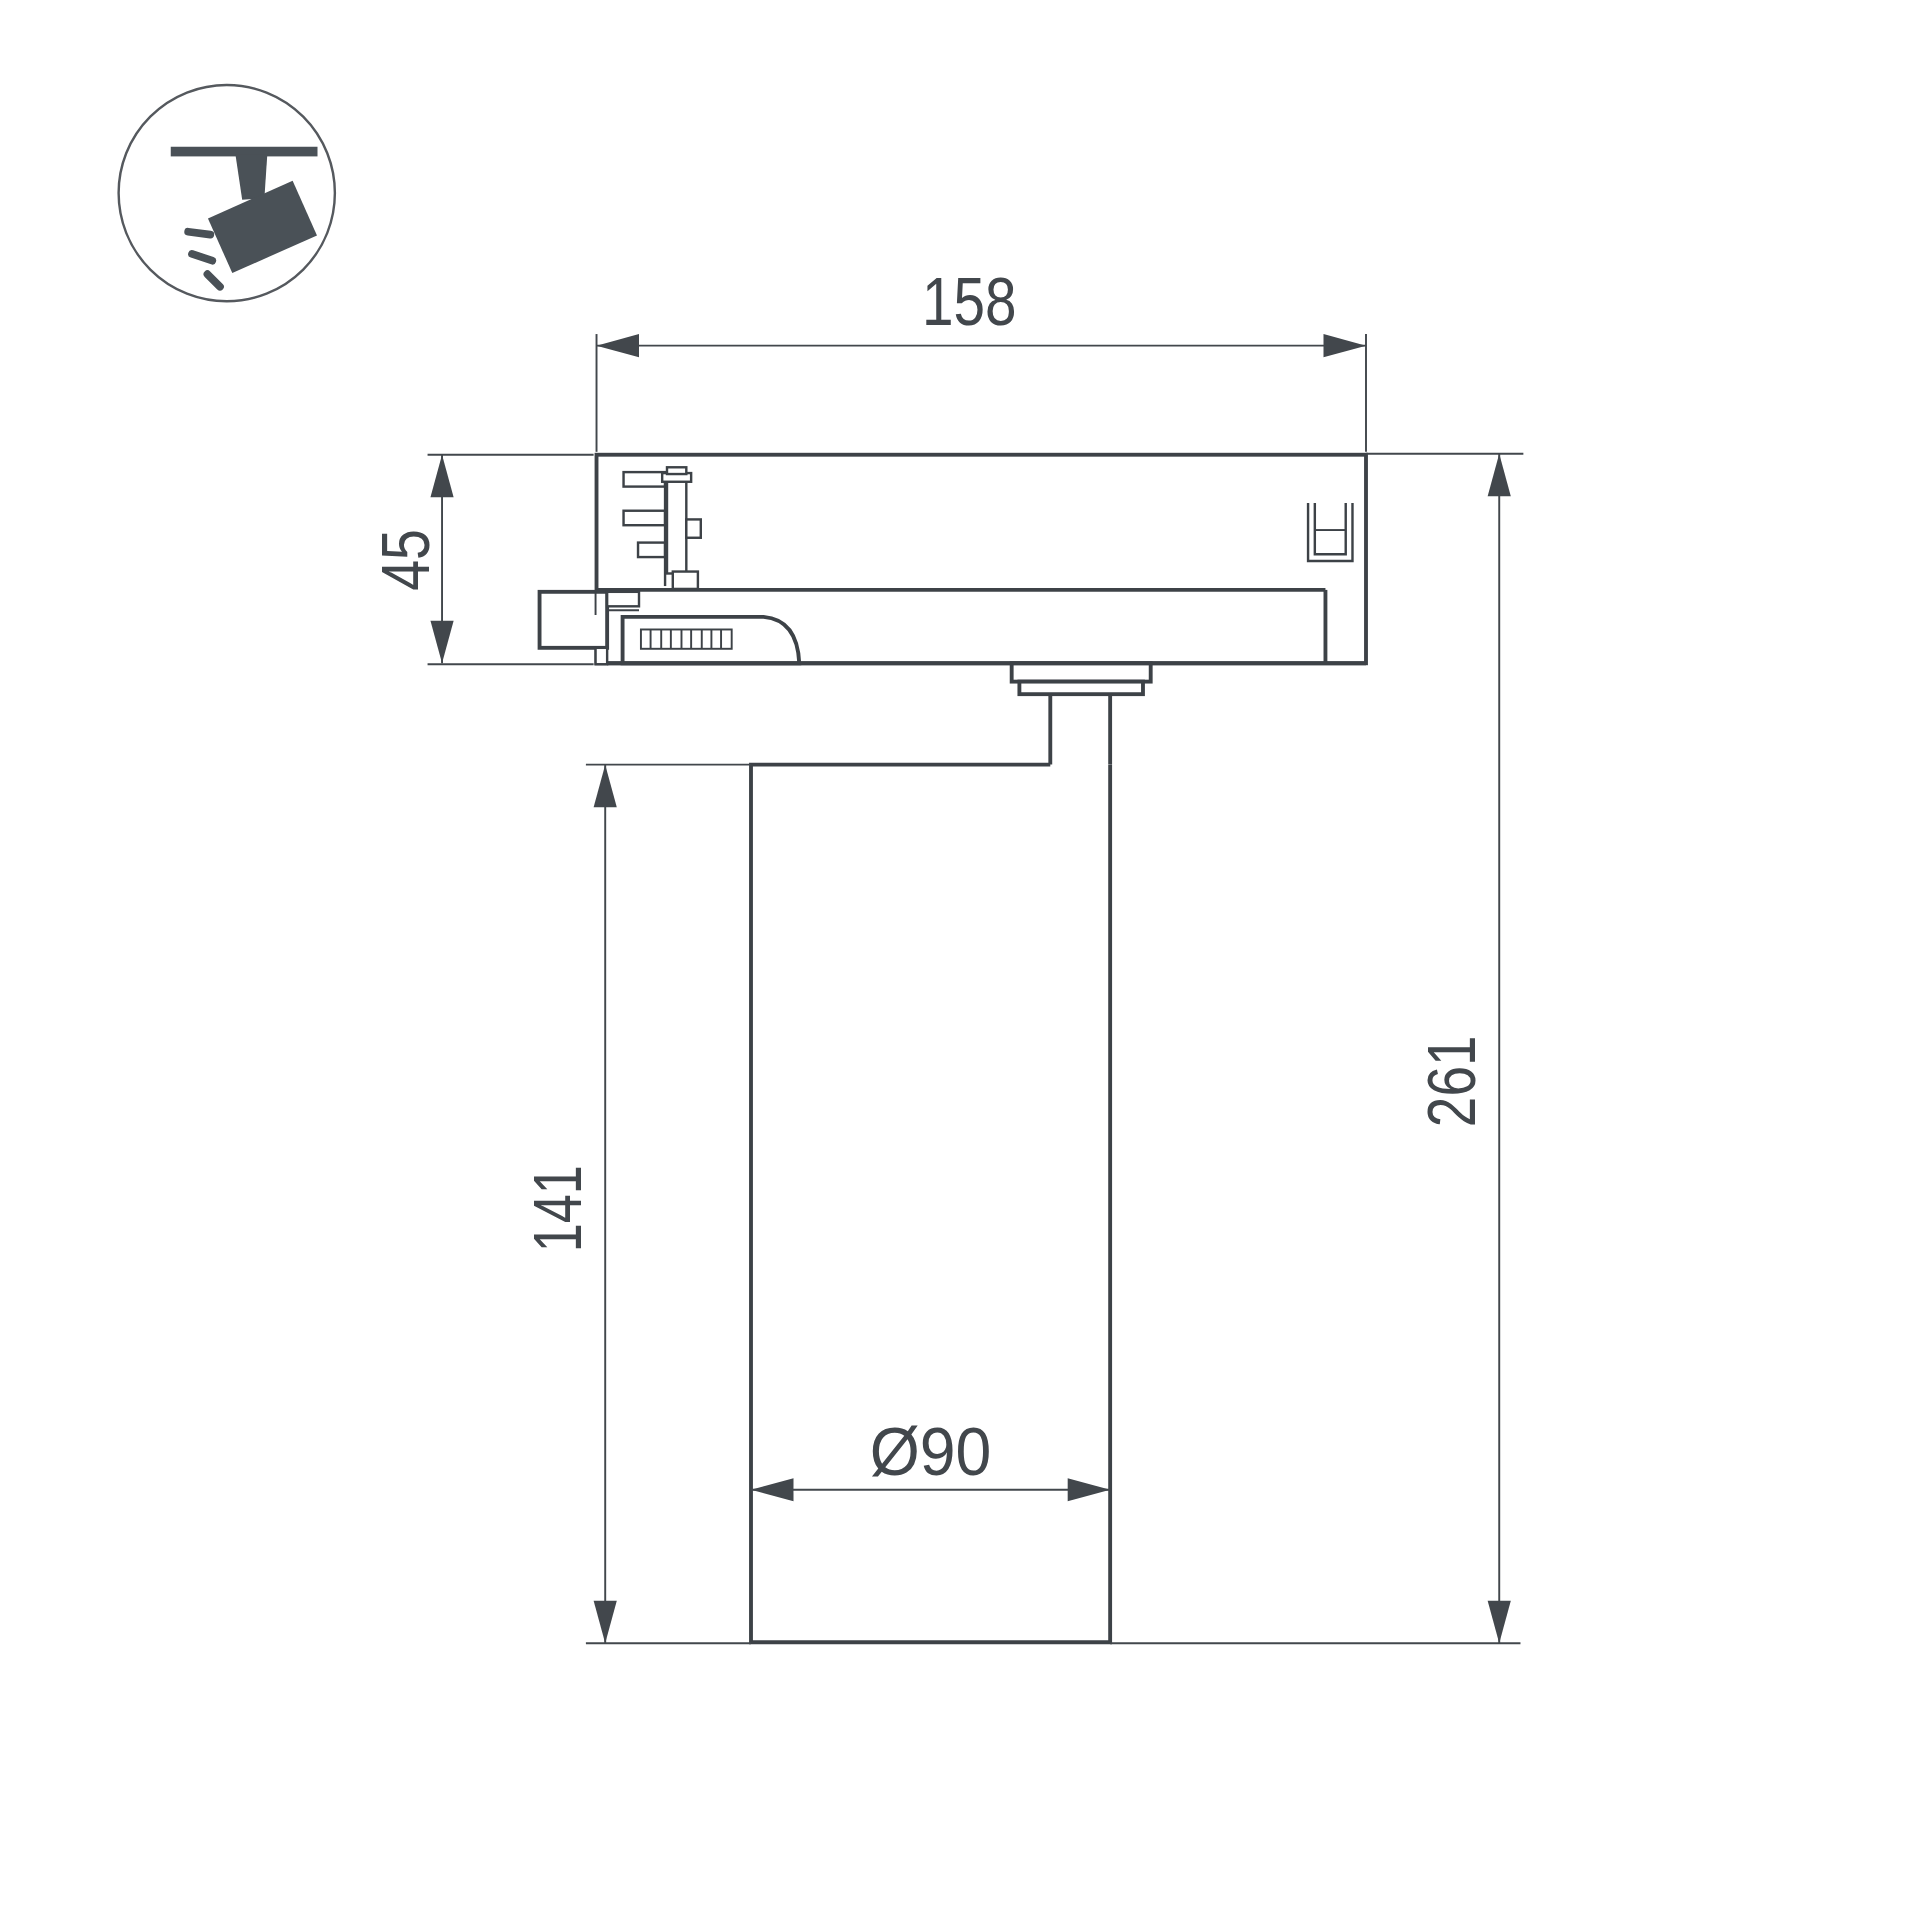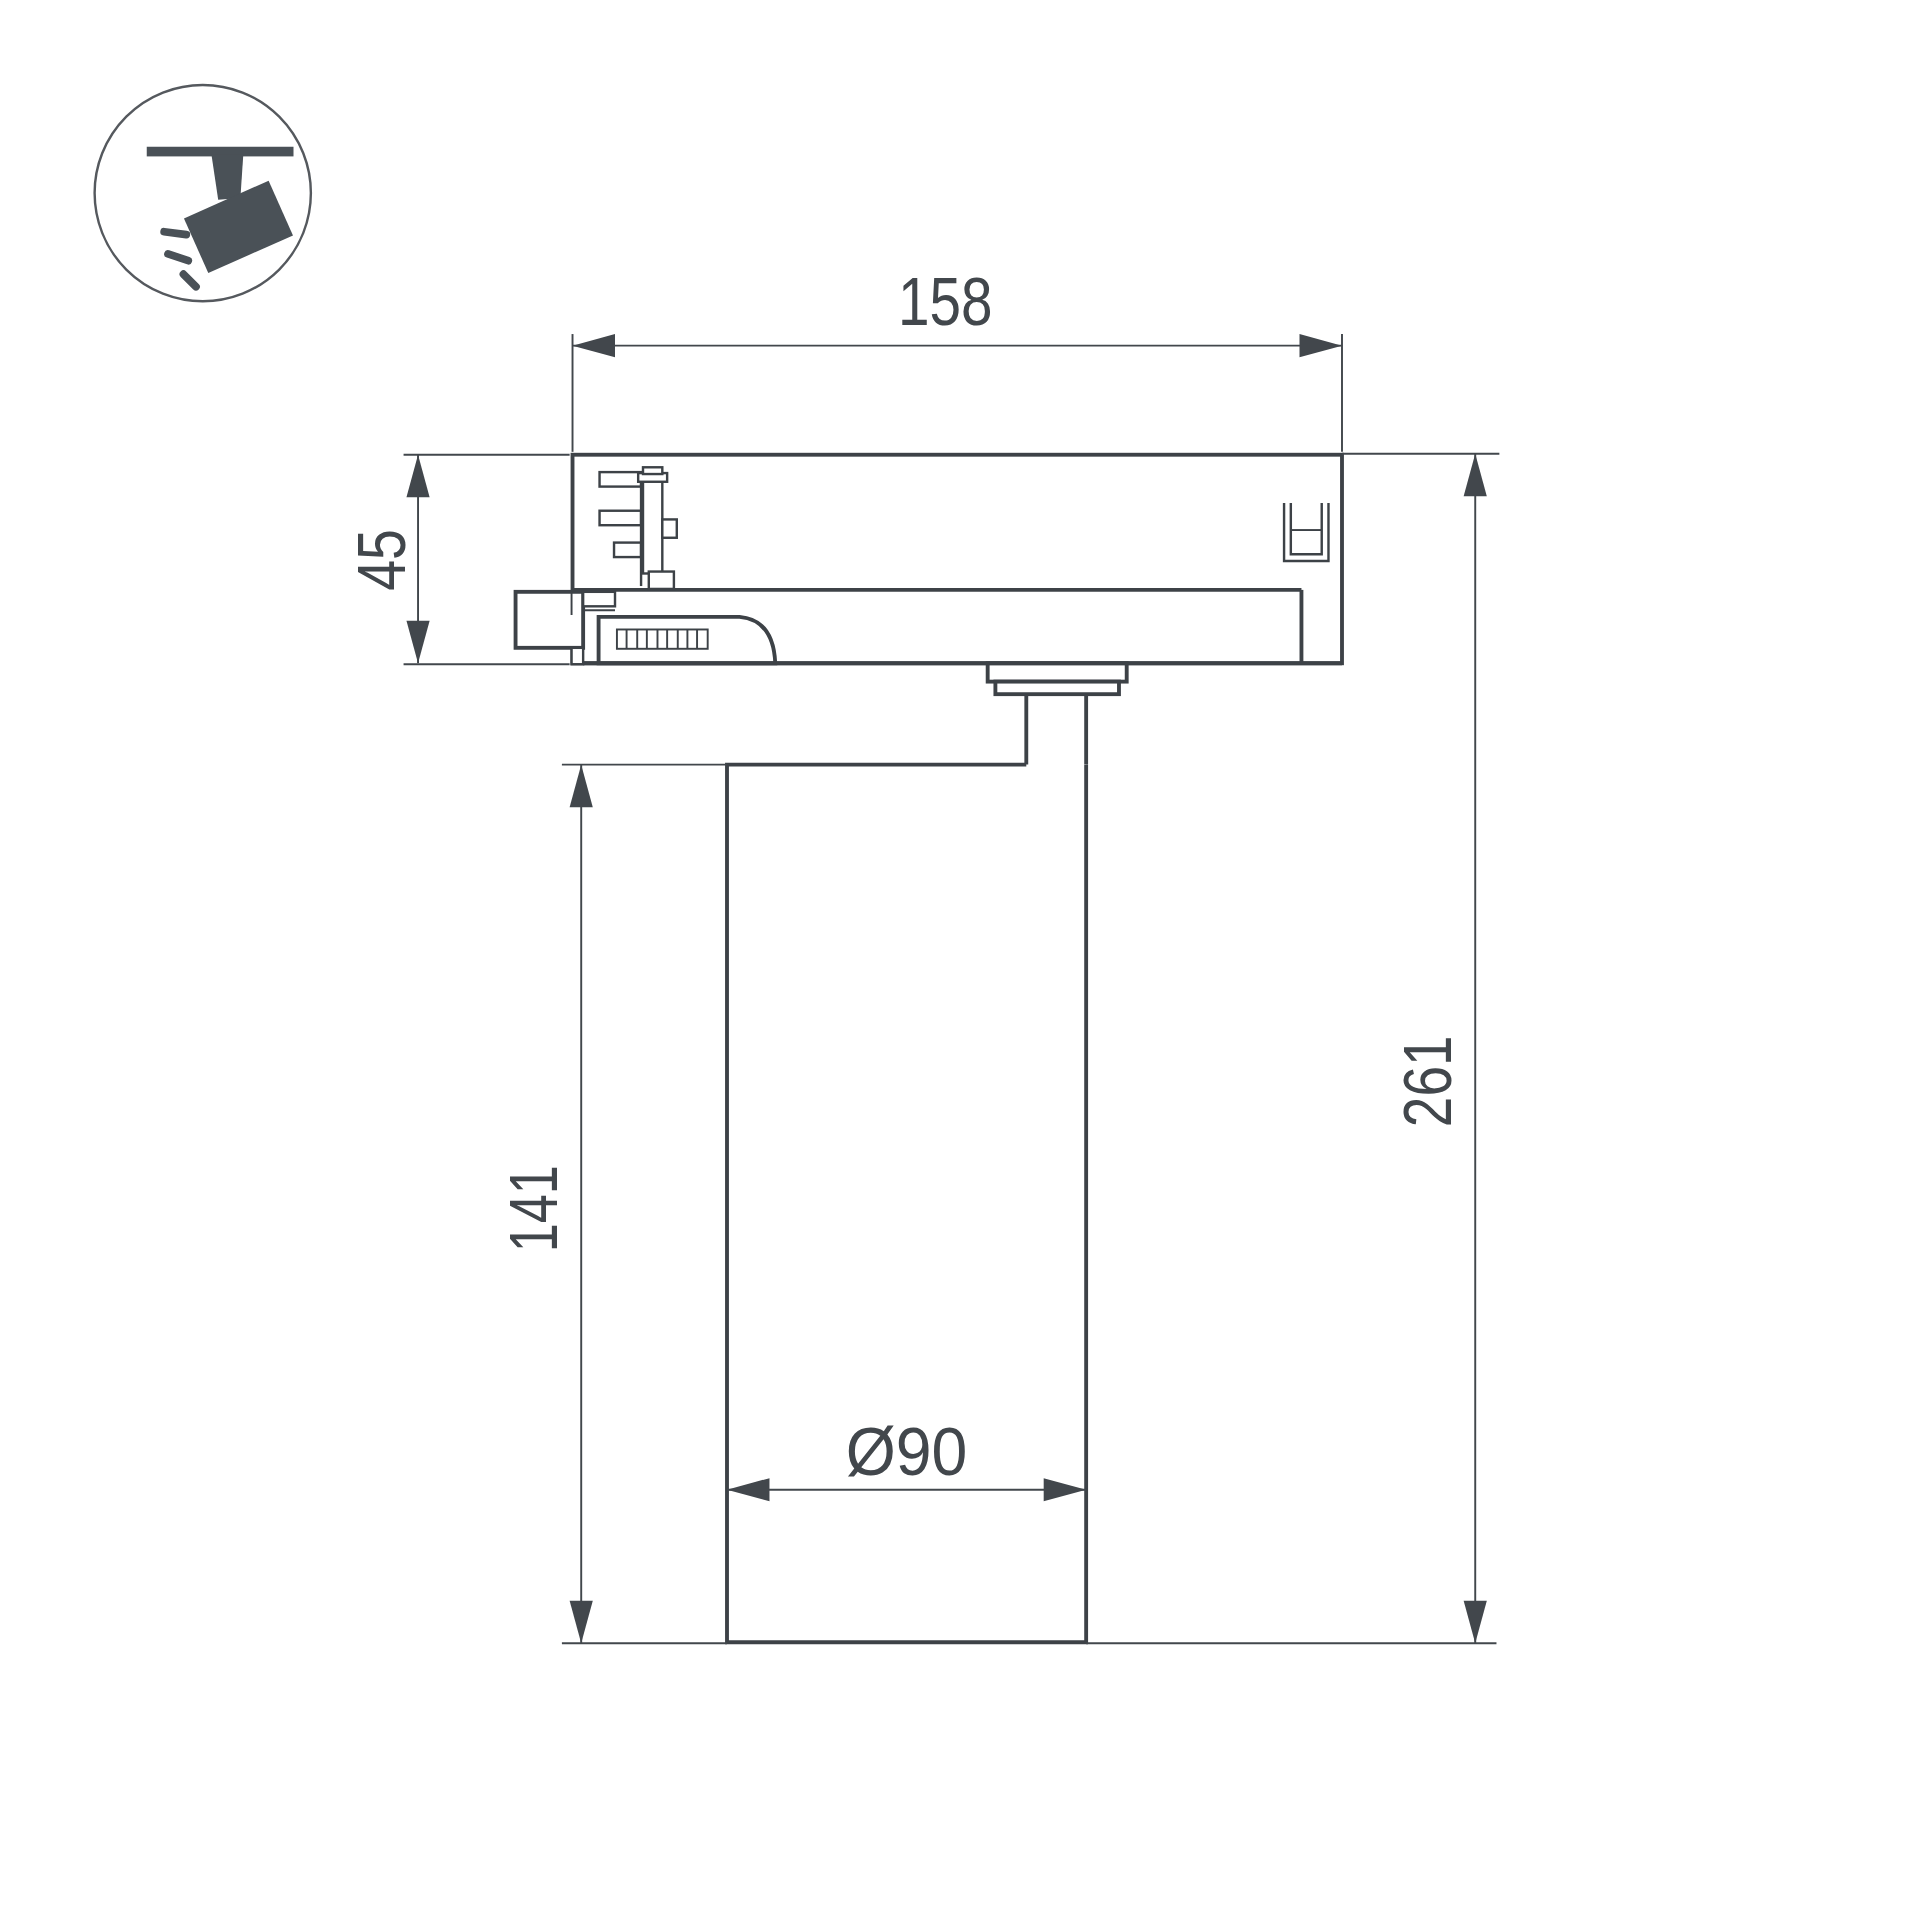--- a/index.html
+++ b/index.html
@@ -3,20 +3,21 @@
 <meta charset="utf-8">
 <style>
   html, body { margin: 0; padding: 0; }
   body { font-family: "Liberation Sans", sans-serif; }
   .canvas {
     position: relative;
     width: 1560px;
     height: 1929px;
     background: var(--background, #ffffff);
     overflow: hidden;
+    padding-left: 24px;
   }
   svg.drawing { display: block; width: 1929px; height: 1929px; }
 
   
   .outline   { fill: #ffffff; stroke: var(--line, #3d4247); stroke-width: 4; stroke-linejoin: miter; }
   .outline-open { fill: #ffffff; stroke: var(--line, #3d4247); stroke-width: 4; stroke-linejoin: miter; }
   .heavy-line { stroke: var(--line, #3d4247); stroke-width: 4; fill: none; }
   .detail    { fill: #ffffff; stroke: var(--line, #3d4247); stroke-width: 2.5; stroke-linejoin: miter; }
   .detail-line { stroke: var(--line, #3d4247); stroke-width: 2.5; fill: none; }
   .thin-line { stroke: var(--line, #3d4247); stroke-width: 2; fill: none; }

